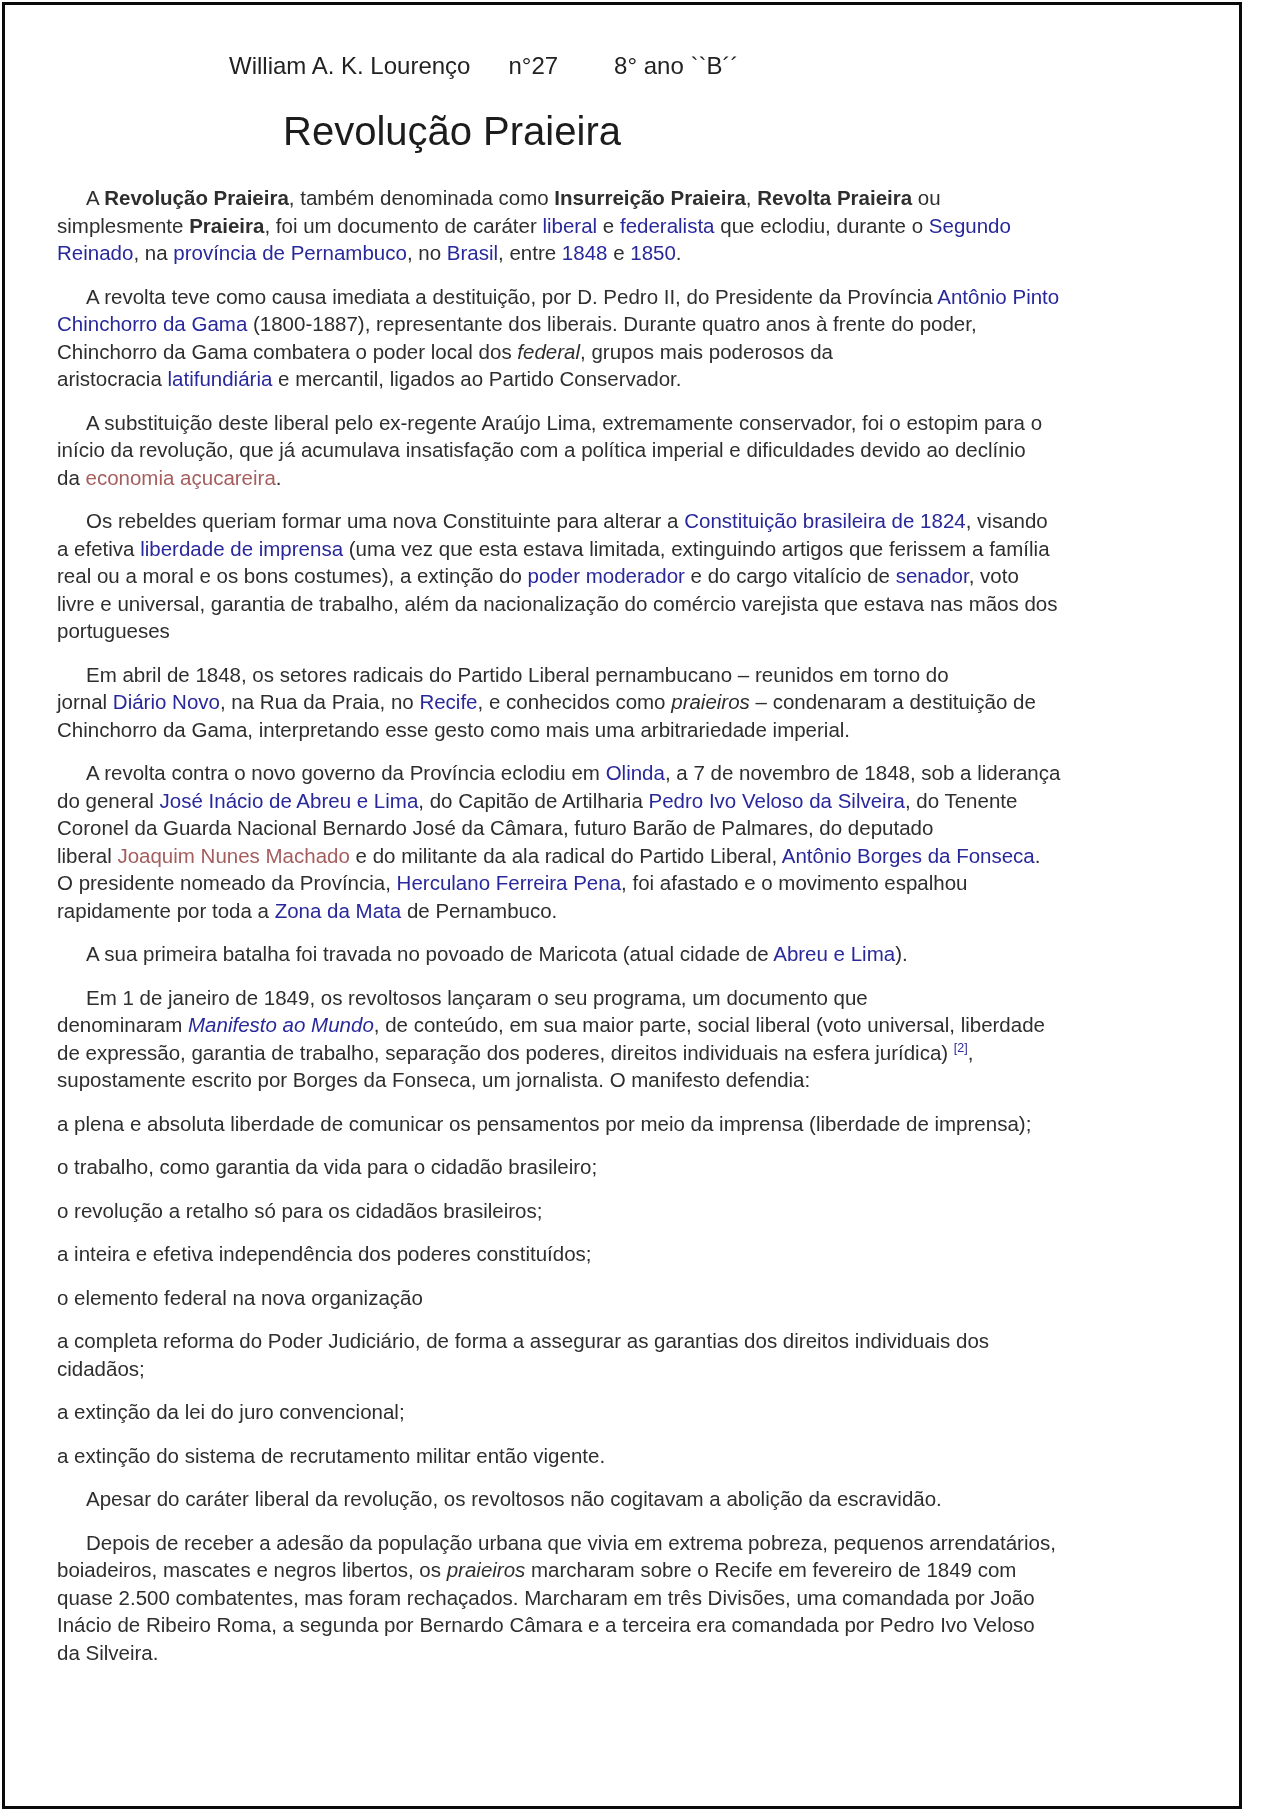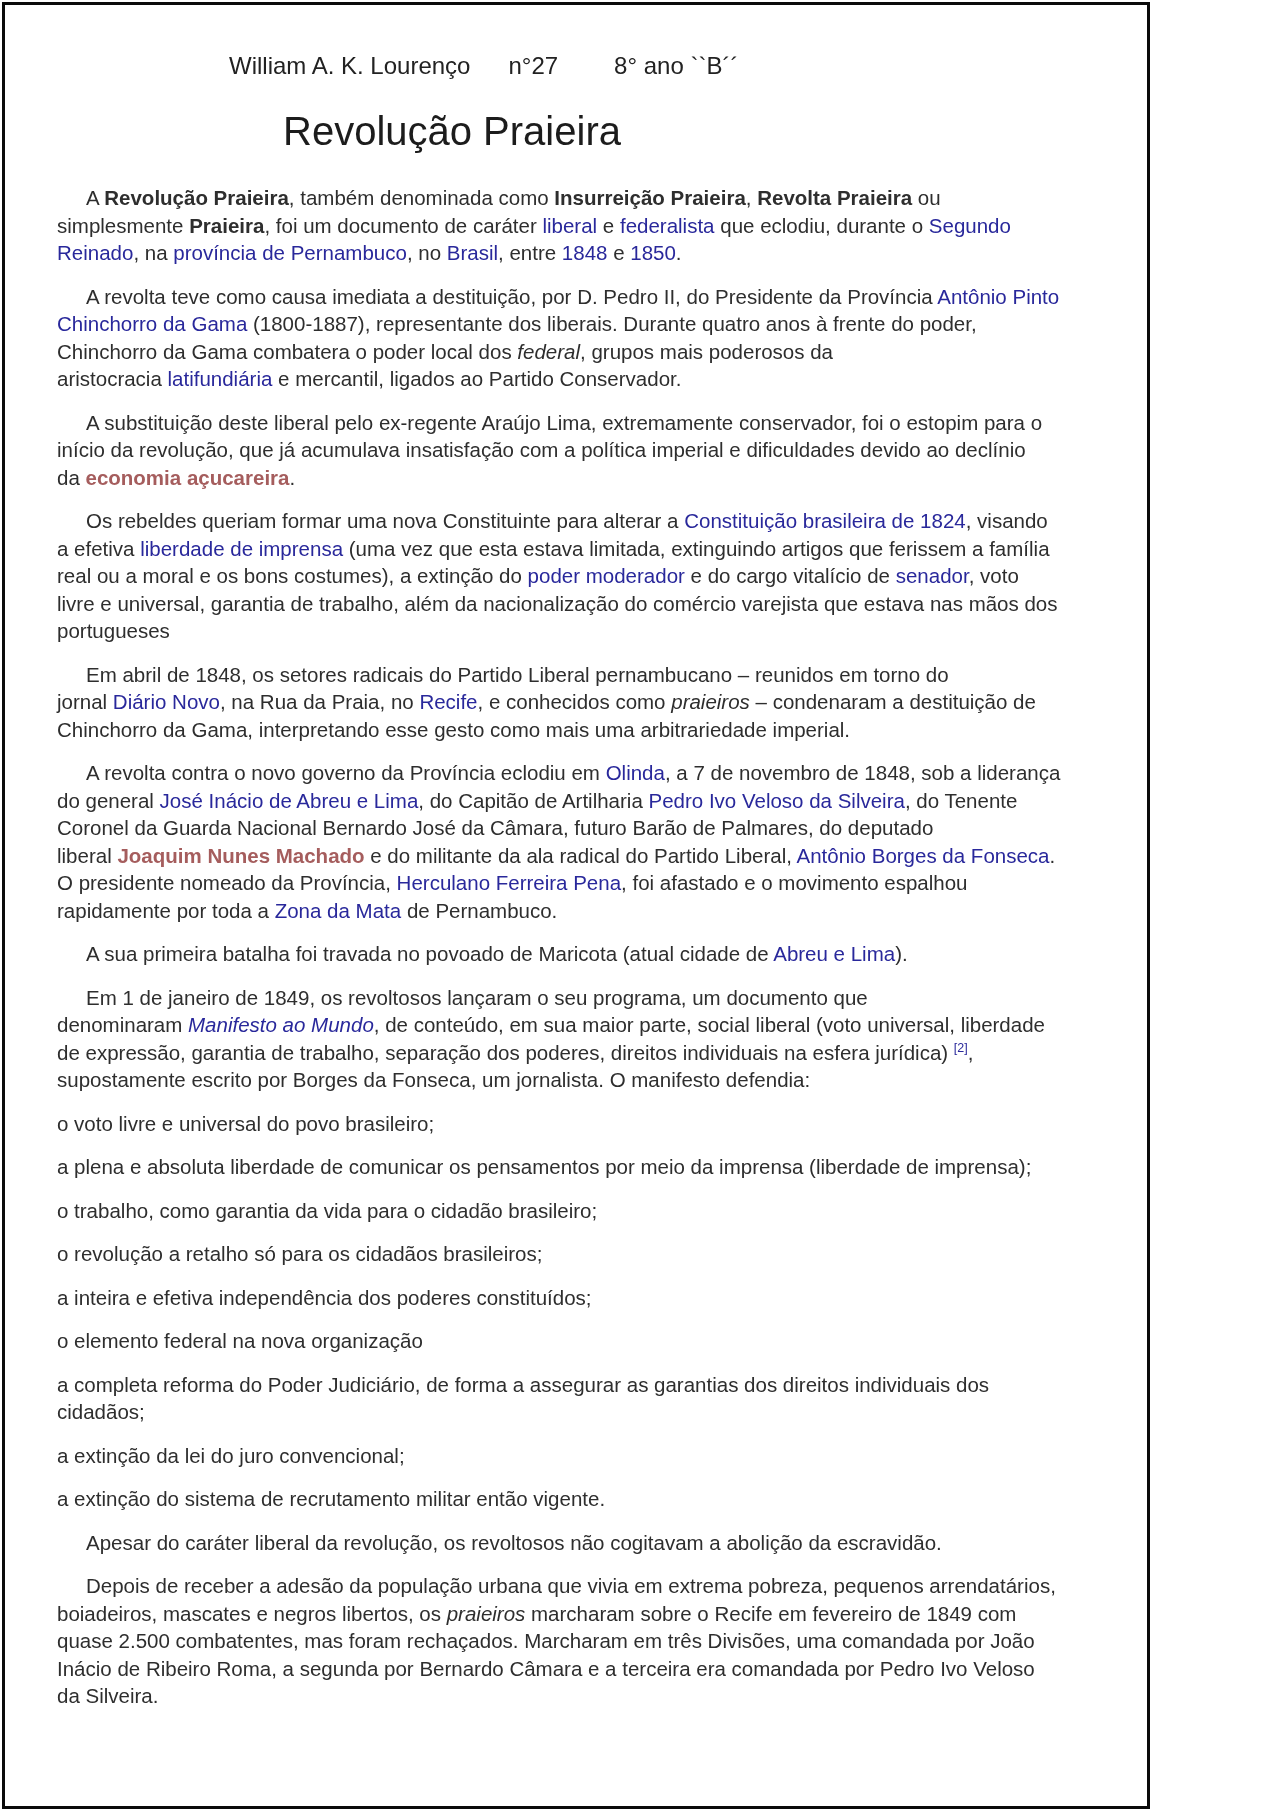--- a/index.html
+++ b/index.html
@@ -2,21 +2,21 @@
 <html lang="pt" style="--background: #ffffff; --border: #0a0a0a; --text: #2e2e2e; --link_blue: #29289b; --link_red: #a55d5d;"><head>
 <meta charset="utf-8">
 <style>
   html, body {
     margin: 0;
     padding: 0;
     background: #ffffff;
   }
   .page {
     box-sizing: border-box;
-    width: 1148px;
+    width: 1240px;
     height: 1807px;
     margin: 2px auto 16px 2px;
     border: 3px solid var(--border, #0a0a0a);
     background: var(--background, #ffffff);
     font-family: "Liberation Sans", "DejaVu Sans", sans-serif;
     color: var(--text, #2e2e2e);
     overflow: hidden;
   }
   .content {
     padding: 46px 28px 0 52px;
@@ -55,21 +55,20 @@
   .italic { font-style: italic; }
   a.link, a.italic-link, a.sup-link {
     color: var(--link_blue, #29289b);
     text-decoration: none;
     cursor: pointer;
   }
   a.redlink {
     color: var(--link_red, #a55d5d);
     text-decoration: none;
     cursor: pointer;
-    font-weight: bold;
   }
   a.italic-link { font-style: italic; }
   a.sup-link {
     vertical-align: super;
     font-size: 12.5px;
     line-height: 0;
   }
 </style>
 </head>
 <body>
@@ -110,21 +109,20 @@
 do general </span><a class="link">José Inácio de Abreu e Lima</a><span class="plain">, do Capitão de Artilharia </span><a class="link">Pedro Ivo Veloso da Silveira</a><span class="plain">, do Tenente
 Coronel da Guarda Nacional Bernardo José da Câmara, futuro Barão de Palmares, do deputado
 liberal </span><a class="redlink">Joaquim Nunes Machado</a><span class="plain"> e do militante da ala radical do Partido Liberal, </span><a class="link">Antônio Borges da Fonseca</a><span class="plain">.
 O presidente nomeado da Província, </span><a class="link">Herculano Ferreira Pena</a><span class="plain">, foi afastado e o movimento espalhou
 rapidamente por toda a </span><a class="link">Zona da Mata</a><span class="plain"> de Pernambuco.</span></p>
         <p class="block indent"><span class="plain">A sua primeira batalha foi travada no povoado de Maricota (atual cidade de </span><a class="link">Abreu e Lima</a><span class="plain">).</span></p>
         <p class="block indent"><span class="plain">Em 1 de janeiro de 1849, os revoltosos lançaram o seu programa, um documento que
 denominaram </span><a class="italic-link">Manifesto ao Mundo</a><span class="plain">, de conteúdo, em sua maior parte, social liberal (voto universal, liberdade
 de expressão, garantia de trabalho, separação dos poderes, direitos individuais na esfera jurídica) </span><a class="sup-link">[2]</a><span class="plain">,
 supostamente escrito por Borges da Fonseca, um jornalista. O manifesto defendia:</span></p>
-        <p class="block"><span class="plain">o voto livre e universal do povo brasileiro;</span></p>
         <p class="block"><span class="plain">a plena e absoluta liberdade de comunicar os pensamentos por meio da imprensa (liberdade de imprensa);</span></p>
         <p class="block"><span class="plain">o trabalho, como garantia da vida para o cidadão brasileiro;</span></p>
         <p class="block"><span class="plain">o revolução a retalho só para os cidadãos brasileiros;</span></p>
         <p class="block"><span class="plain">a inteira e efetiva independência dos poderes constituídos;</span></p>
         <p class="block"><span class="plain">o elemento federal na nova organização</span></p>
         <p class="block"><span class="plain">a completa reforma do Poder Judiciário, de forma a assegurar as garantias dos direitos individuais dos
 cidadãos;</span></p>
         <p class="block"><span class="plain">a extinção da lei do juro convencional;</span></p>
         <p class="block"><span class="plain">a extinção do sistema de recrutamento militar então vigente.</span></p>
         <p class="block indent"><span class="plain">Apesar do caráter liberal da revolução, os revoltosos não cogitavam a abolição da escravidão.</span></p>

